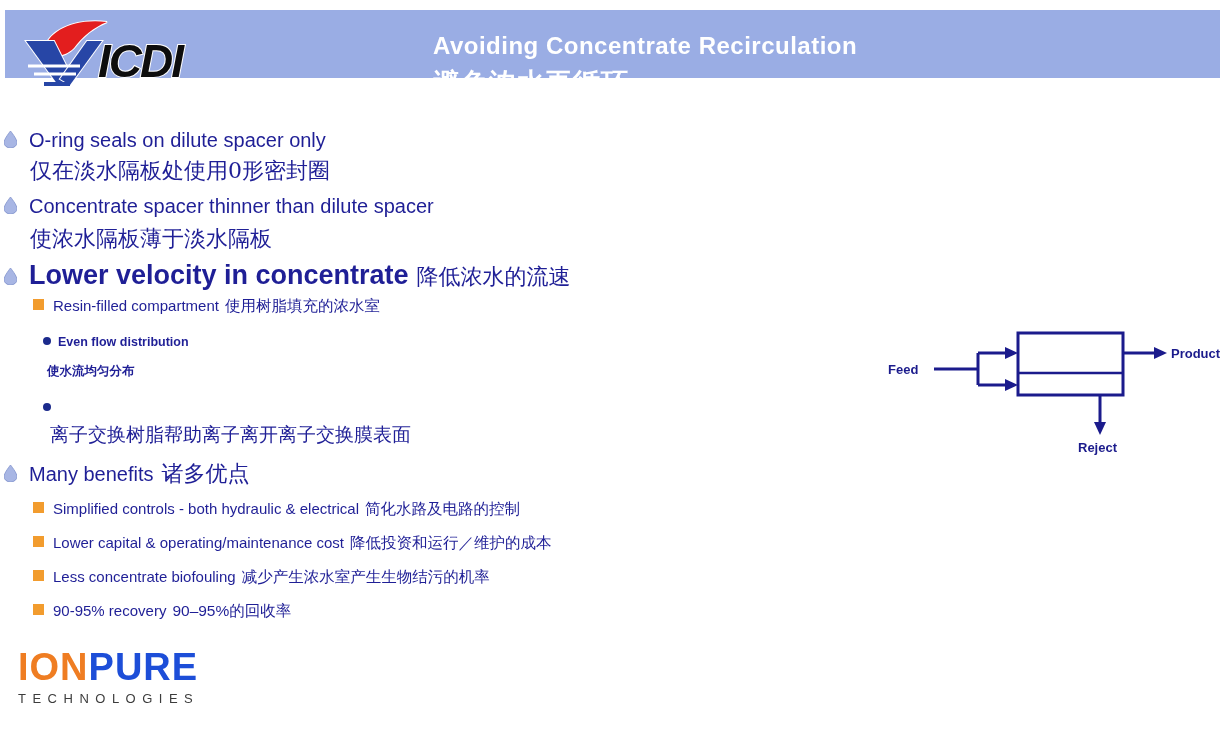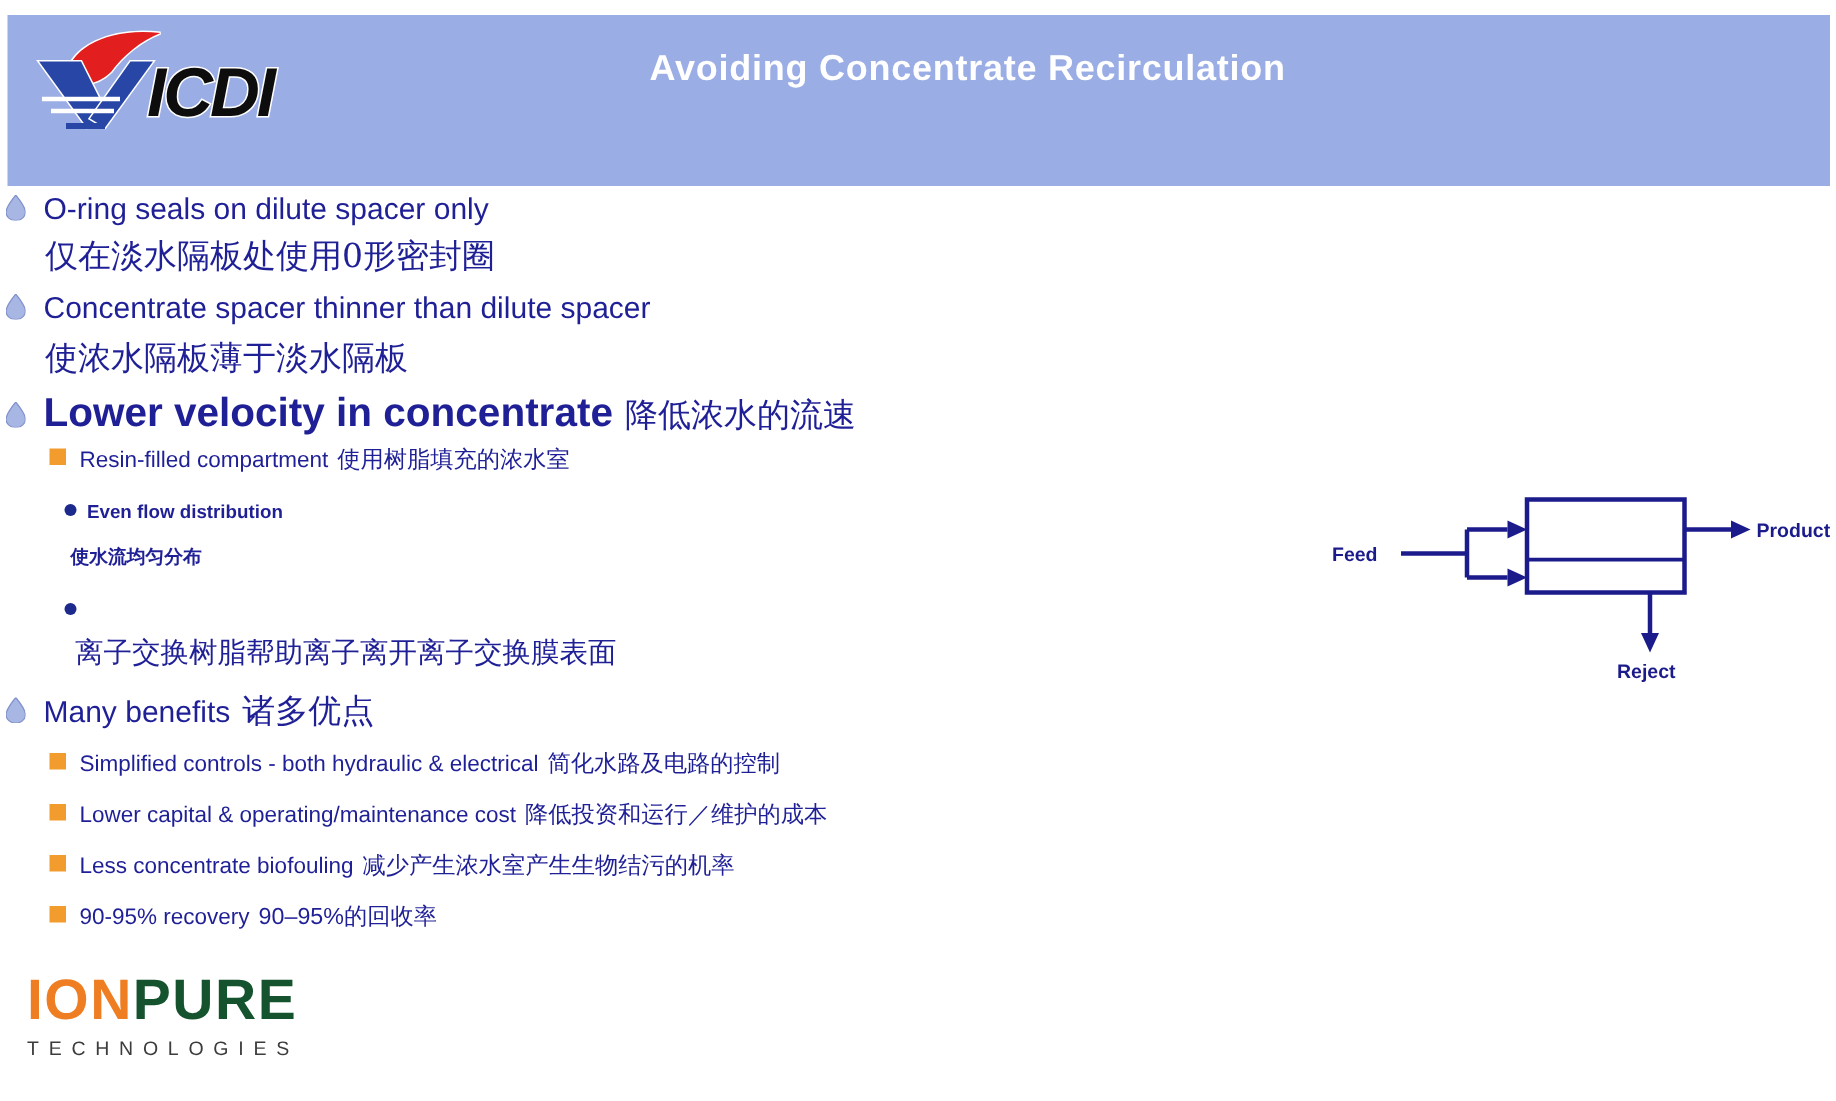--- a/index.html
+++ b/index.html
@@ -2,21 +2,21 @@
 <html><head>
 <meta charset="utf-8">
 <style>
   html,body{margin:0;padding:0;}
   body{
     width:1224px;height:734px;position:relative;background:#ffffff;
     font-family:"Liberation Sans",sans-serif;overflow:hidden;
   }
   
   .header-band{
-    position:absolute;left:5px;top:10px;width:1215px;height:114px;
+    position:absolute;left:5px;top:10px;width:1215px;height:68px;
     background:#9aade4;
   }
   .logo-icdi{position:absolute;left:14px;top:15px;width:185px;height:74px;}
   .title-block{position:absolute;left:428px;top:22px;color:#ffffff;}
   .title-en{font-size:24px;font-weight:bold;letter-spacing:0.5px;}
   .title-zh{font-size:27px;font-weight:bold;margin-top:5px;letter-spacing:1px;
             font-family:"Liberation Sans",sans-serif;}
   
   .line{position:absolute;color:#1f1f96;white-space:nowrap;}
   .drop{display:inline-block;width:13px;margin-right:12px;vertical-align:-1px;}
@@ -32,29 +32,30 @@
   .l2 .zh{font-size:15.5px;margin-left:6px;}
   .l3 .en{font-size:12.5px;font-weight:bold;}
   .cont3{font-size:12.5px;font-weight:bold;}
   .cont3serif{font-size:19px;font-family:Liberation Serif, serif;}
   
   .diagram{position:absolute;left:850px;top:310px;width:374px;height:160px;}
   
   .brand{position:absolute;left:18px;top:648px;}
   .brand-main{font-size:38px;font-weight:bold;letter-spacing:1px;line-height:1.05;}
   .brand-ion{color:#ef7d22;}
-  .brand-pure{color:#14532d;}
+  .brand-pure{color:#1d4ed8;}
   .brand-sub{font-size:13px;letter-spacing:6.5px;color:#3c3c3c;margin-top:3px;}
 </style>
 </head>
 <body>
 
 <div class="header-band">
   <div class="title-block">
     <div class="title-en">Avoiding Concentrate Recirculation</div>
+    <div class="title-zh">避免浓水再循环</div>
   </div>
 </div>
 
 <svg class="logo-icdi" viewBox="0 0 185 74" xmlns="http://www.w3.org/2000/svg">
 
   <path d="M30 36 C33 17 58 3 93 7 C80 12 68 22 60 33 C50 43 36 43 30 36 Z" fill="#e31e1e" stroke="#ffffff" stroke-width="2" paint-order="stroke"></path>
 
   <g stroke="#ffffff" stroke-width="2" paint-order="stroke">
     <polygon points="12,26 40,26 58,62 44,70" fill="#2746a6"></polygon>
     <polygon points="88,26 73,26 46,64 56,70" fill="#2746a6"></polygon>

